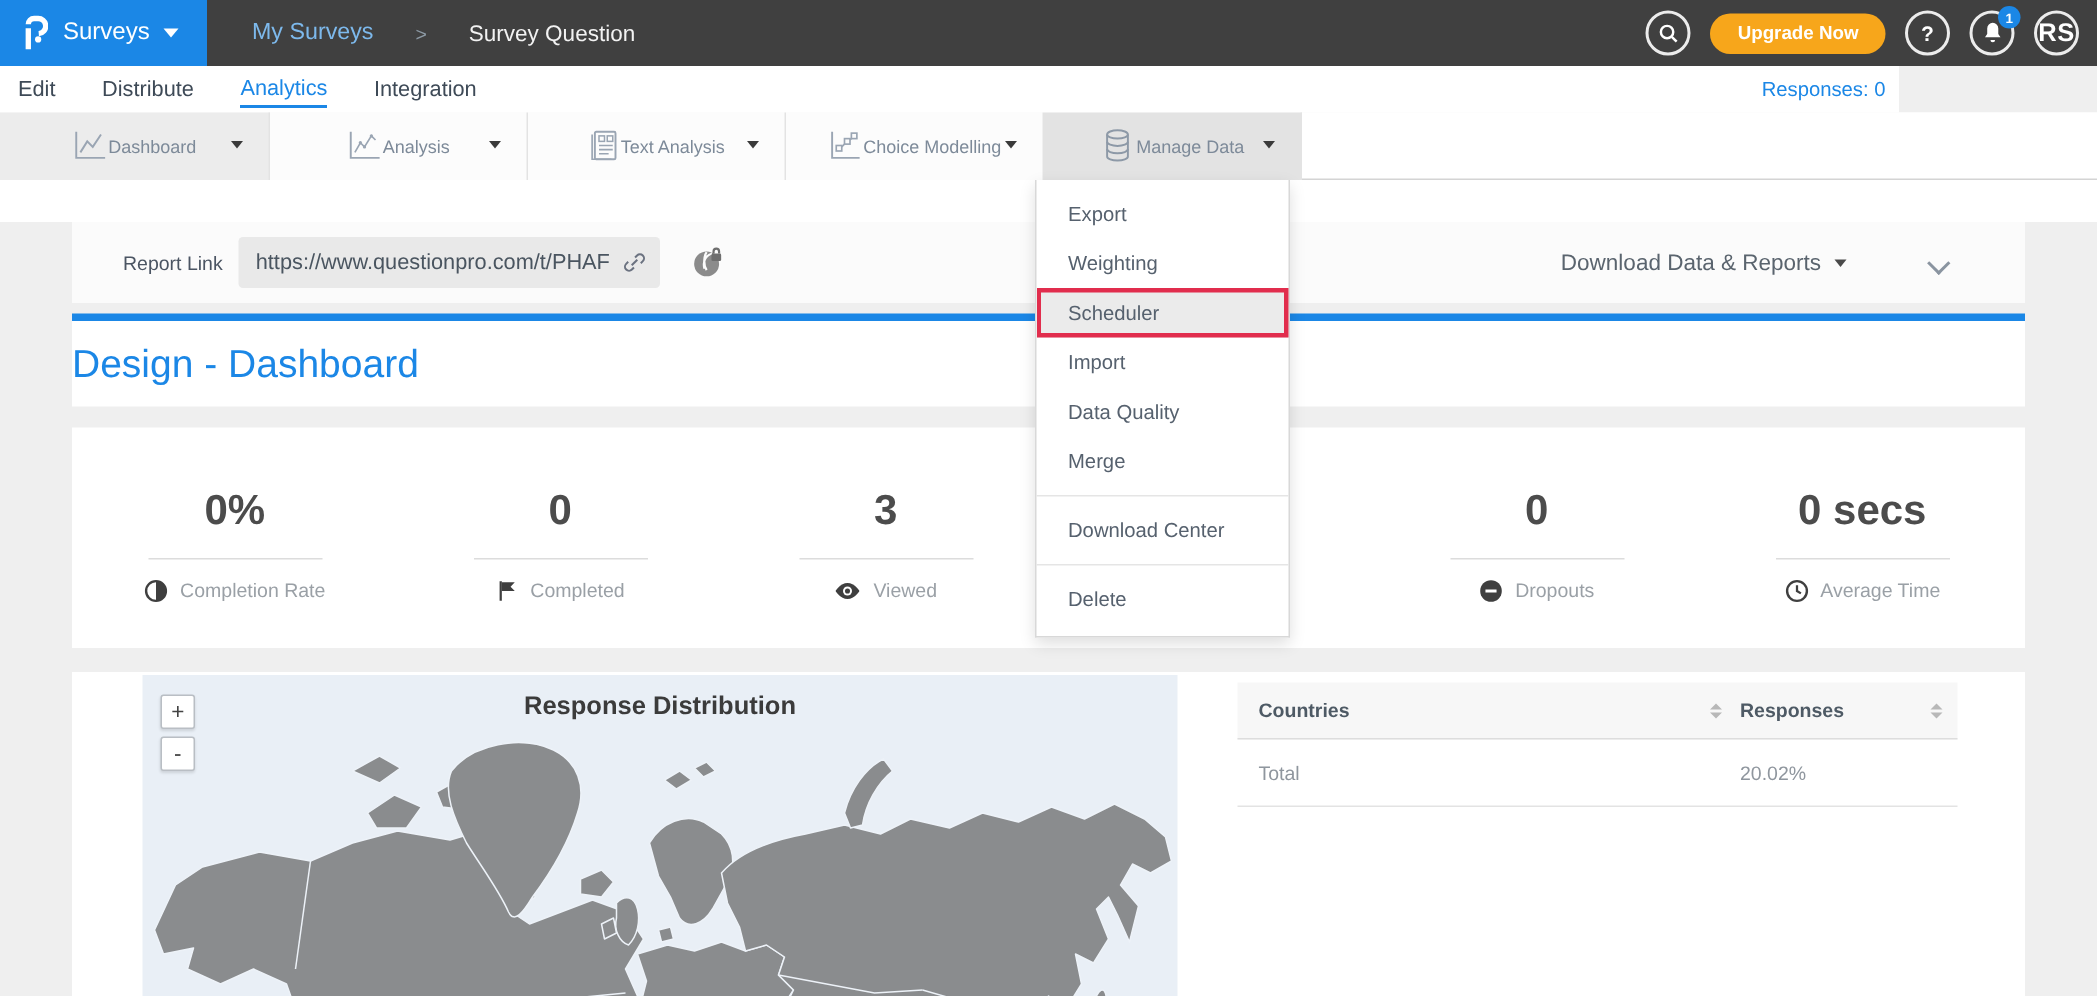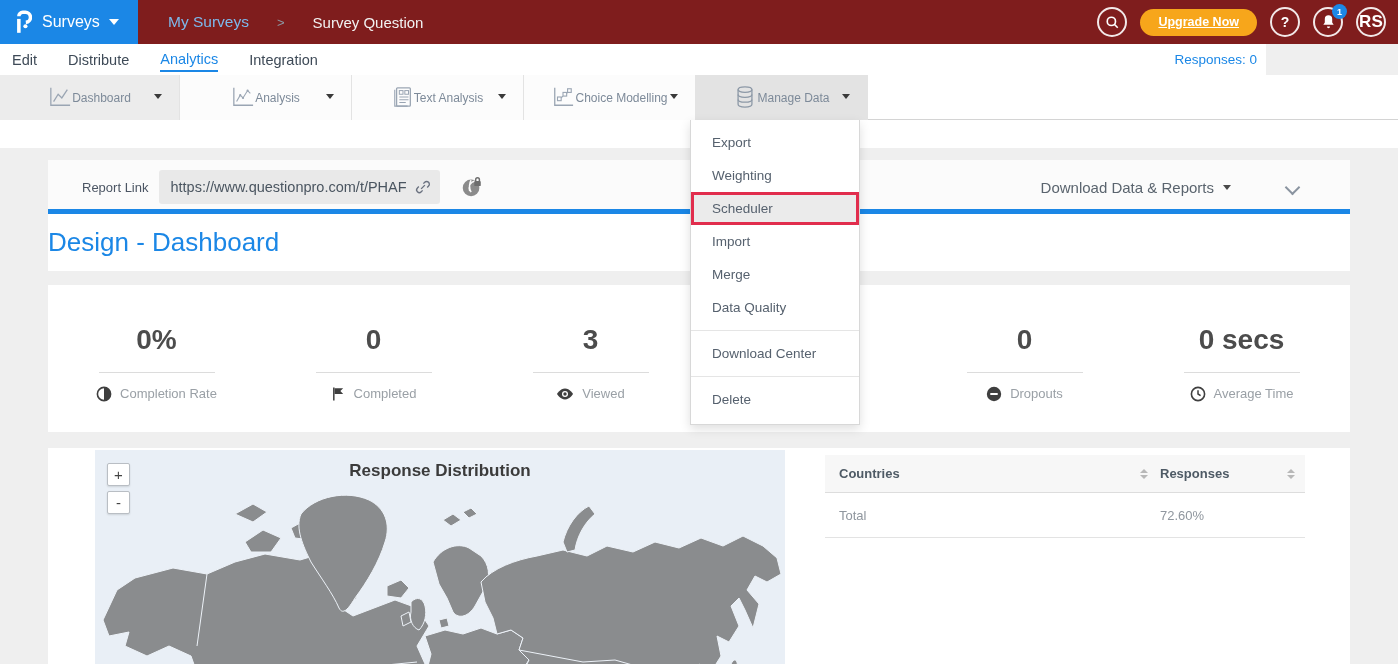--- a/index.html
+++ b/index.html
@@ -1,55 +1,55 @@
 <!DOCTYPE html>
 <html><head>
 <meta charset="utf-8">
 <style>
   * { margin:0; padding:0; box-sizing:border-box; }
   html,body { background:#efefef; }
   body { font-family:"Liberation Sans", sans-serif; }
   #app { position:relative; width:1398px; height:664px; overflow:hidden; background:#efefef; }
 
   
-  .topbar { position:absolute; left:0; top:0; width:1398px; height:44px; background:#7f1d1d; display:flex; align-items:center; }
+  .topbar { position:absolute; left:0; top:0; width:1398px; height:44px; background:#404040; display:flex; align-items:center; }
   .logo-block { width:138px; height:44px; background:#1b87e6; display:flex; align-items:center; padding-left:15px; cursor:pointer; flex:0 0 auto; }
   .logo-mark { margin-right:10px; display:block; }
   .logo-text { color:#fff; font-size:16px; margin-right:9px; }
   .caret-white { width:0; height:0; border-left:5px solid transparent; border-right:5px solid transparent; border-top:6px solid #fff; }
   .breadcrumb { display:flex; align-items:center; margin-left:30px;gap:14px; }
   .bc-parent { color:#7db9ec; font-size:15.5px; cursor:pointer; }
   .bc-sep { color:#8d9aa5; font-size:13px; margin:0 14px; }
   .bc-current { color:#f2f2f2; font-size:15px; }
   .topbar-right { position:absolute; right:12px; top:0; height:44px; display:flex; align-items:center; gap:13px; }
   .circle-btn { width:30px; height:30px; border:2px solid rgba(255,255,255,.9); border-radius:50%; display:flex; align-items:center; justify-content:center; cursor:pointer; position:relative; }
   .help-glyph { color:#fff; font-size:14px; font-weight:bold; }
   .avatar-initials { color:#fff; font-size:17px; font-weight:bold; letter-spacing:.3px; }
-  .upgrade-btn { height:27px; padding:0 18px; background:#f7a61b; border:none; border-radius:14px; color:#fff; font-size:12.5px; font-weight:bold; font-family:"Liberation Sans",sans-serif; cursor:pointer;text-decoration:underline; }
+  .upgrade-btn { height:27px; padding:0 18px; background:#f7a61b; border:none; border-radius:14px; color:#fff; font-size:12.5px; font-weight:bold; font-family:"Liberation Sans",sans-serif; cursor:pointer; }
   .badge { position:absolute; top:-5px; right:-6px; min-width:15px; height:15px; background:#1b87e6; border-radius:8px; color:#fff; font-size:9px; font-weight:bold; display:flex; align-items:center; justify-content:center; padding:0 3px; }
 
   
   .subnav { position:absolute; left:0; top:44px; width:1266px; height:31px; background:#fff; display:flex; align-items:center; padding-left:12px; }
   .subnav-item { font-size:14.5px; color:#3e4a57; margin-right:31px; cursor:pointer; padding:3px 0; }
   .subnav-item.active { color:#1b87e6; border-bottom:2px solid #1b87e6; }
   .responses-count { position:absolute; right:9px; color:#1b87e6; font-size:13.5px; }
 
   
   .white-strip { position:absolute; left:0; top:75px; width:1398px; height:73px; background:#fff; }
   .toolbar { position:absolute; left:0; top:75px; width:1398px; height:45px; background:#fff; border-bottom:1px solid #d4d4d4; display:flex; }
   .tab { position:relative; width:172px; height:45px; border-right:1px solid #e3e3e3; display:flex; flex-direction:row; align-items:center; justify-content:center; cursor:pointer; background:#fcfcfc; }
   .tab:first-child { width:180px; }
   .tab.selected { background:#ececec; }
   .tab.open { background:#e3e3e3; }
   .tab-icon { display:block; margin-bottom:2px; }
   .tab-label { font-size:12px; color:#7d8a99; }
   .tab-caret { position:absolute; right:17px; top:19px; width:0; height:0; border-left:4.5px solid transparent; border-right:4.5px solid transparent; border-top:5.5px solid #3a3a3a; }
 
   
-  .report-card { position:absolute; left:48px; top:160px; width:1302px; height:54px; background:#fbfbfb; display:flex; align-items:center; }
+  .report-card { position:absolute; left:48px; top:148px; width:1302px; height:54px; background:#fbfbfb; display:flex; align-items:center; }
   .report-label { font-size:13px; color:#4b5563; margin-left:34px; }
   .url-wrap { position:relative; margin-left:11px; }
   .url-input { width:281px; height:34px; background:#e9e9e9; border:none; border-radius:3px; padding:0 34px 0 11px; font-size:14.5px; color:#4a5560; font-family:"Liberation Sans",sans-serif; }
   .link-icon { position:absolute; right:8px; top:8px; }
   .globe-lock { margin-left:20px; cursor:pointer; display:flex; }
   .dl-group { position:absolute; right:119px; display:flex; align-items:center; cursor:pointer; }
   .dl-label { font-size:15px; color:#5a646e; margin-right:9px; }
   .caret-dark { width:0; height:0; border-left:4.5px solid transparent; border-right:4.5px solid transparent; border-top:5.5px solid #4a4a4a; }
   .collapse-chevron { position:absolute; right:52px; top:22px; width:11px; height:11px; border-right:2px solid #8a94a0; border-bottom:2px solid #8a94a0; transform:rotate(45deg); cursor:pointer; }
 
@@ -388,32 +388,32 @@
               <i class="up"></i>
               <i class="down"></i>
             </span>
         </div>
       </div>
       <div class="geo-trow">
         <div class="col-countries">
           <span class="td-text">Total</span>
         </div>
         <div class="col-responses">
-          <span class="td-text">72.60%</span>
+          <span class="td-text">20.02%</span>
         </div>
       </div>
     </div>
   </div>
 
   <div class="dropdown">
     <div class="menu-item">Export</div>
     <div class="menu-item">Weighting</div>
     <div class="menu-item highlight">Scheduler</div>
     <div class="menu-item">Import</div>
+    <div class="menu-item">Data Quality</div>
     <div class="menu-item">Merge</div>
-    <div class="menu-item">Data Quality</div>
     <div class="menu-divider"></div>
     <div class="menu-item">Download Center</div>
     <div class="menu-divider"></div>
     <div class="menu-item">Delete</div>
   </div>
 
 </div>
 
 </body></html>

